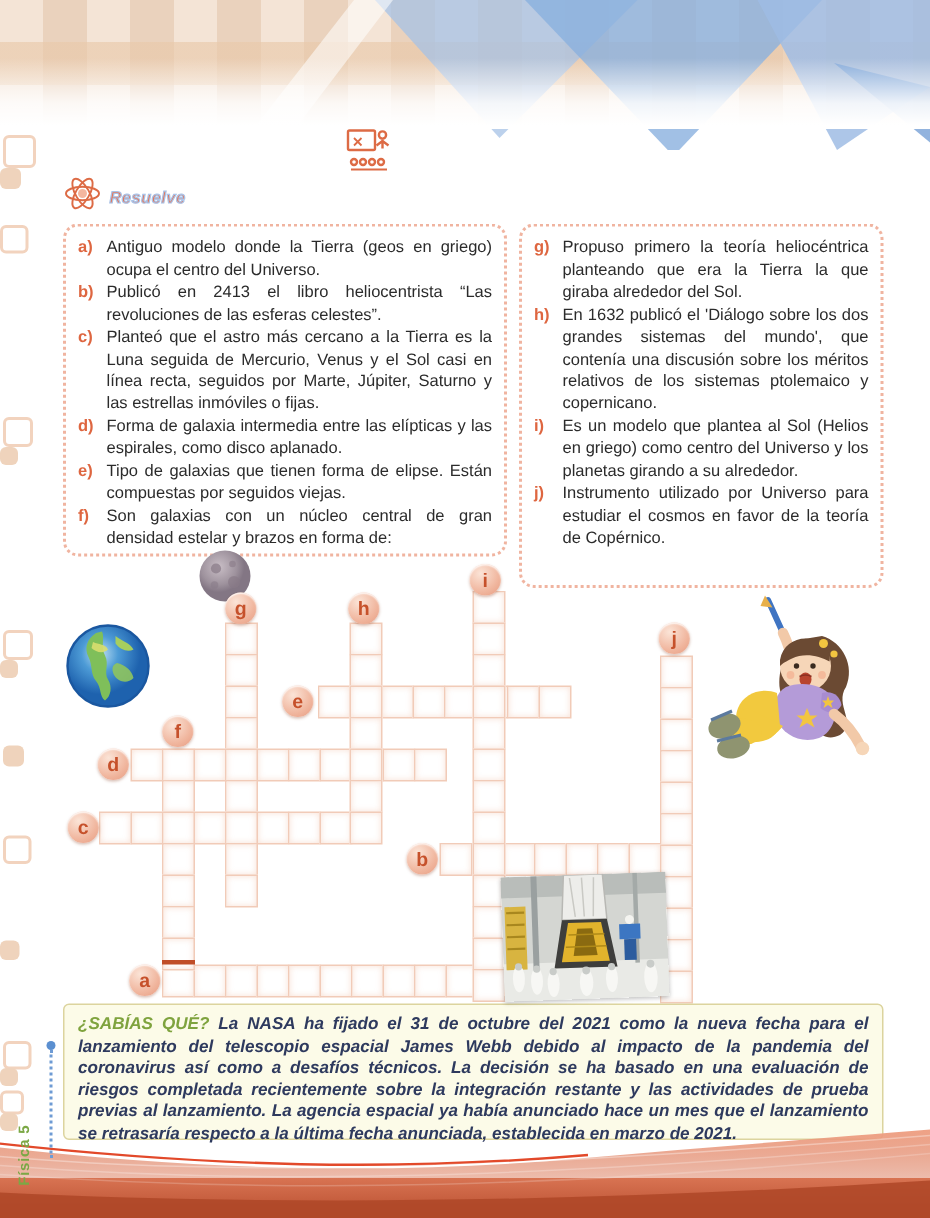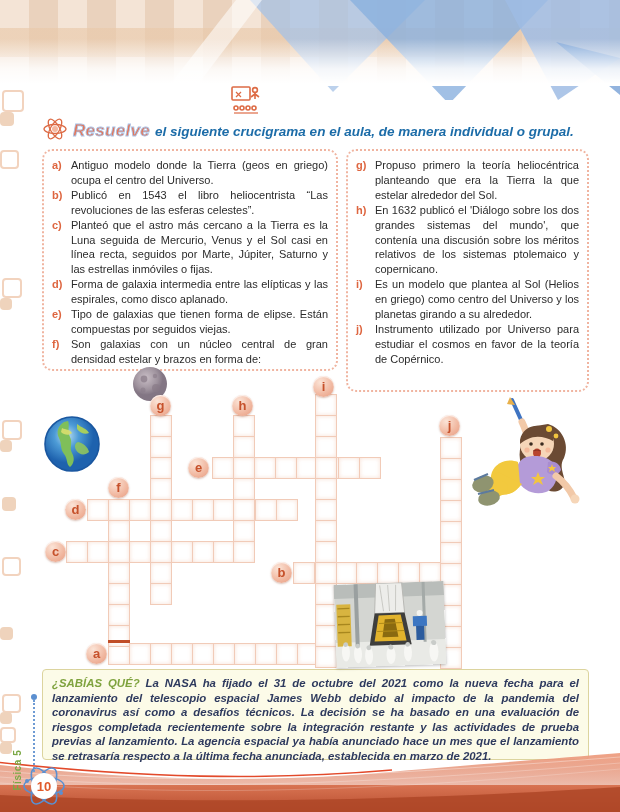--- a/index.html
+++ b/index.html
@@ -21,21 +21,21 @@
   .msq.f{background:#EFD3BC;}
 
   
   .title{position:absolute;left:44px;top:85px;font-size:24px;font-weight:bold;font-style:italic;
     color:#A9C3E8;-webkit-text-stroke:1.2px #DE7E5C;letter-spacing:.5px;
     text-shadow:1px 1px 0 rgba(222,126,92,.45);}
   .title-icon{position:absolute;left:230px;top:84px;}
 
   .instr{position:absolute;left:42px;top:116px;width:560px;display:flex;align-items:center;gap:5px;}
   .atom-icon{flex:0 0 auto;}
-  .resuelve{font-size:17px;font-weight:bold;font-style:italic;color:#E4775A;
+  .resuelve{font-size:11px;font-weight:bold;font-style:italic;color:#E4775A;
     -webkit-text-stroke:.8px #A9C3E8;letter-spacing:.3px;}
   .instr-text{font-size:13.5px;font-weight:bold;font-style:italic;color:#1C6CA8;}
 
   
   .cluebox{position:absolute;background:#fff;border:2px dotted #F0B4A0;border-radius:10px;
     padding:7px 8px 5px 8px;box-sizing:border-box;}
   .cluebox.left{left:42px;top:149px;width:296px;height:222px;}
   .cluebox.right{left:346px;top:149px;width:243px;height:243px;}
   .clue{display:flex;font-size:11px;line-height:14.9px;color:#2B2B2B;text-align:justify;}
   .clue .lt{flex:0 0 19px;color:#DE6640;font-weight:bold;}
@@ -119,31 +119,30 @@
   <div class="instr">
     <span class="atom-icon">
       <svg width="26" height="26" viewBox="0 0 26 26" fill="none" stroke="#DD6B45" stroke-width="1.3">
         <circle cx="13" cy="13" r="3" fill="#F4B79F" stroke="none"></circle>
         <ellipse cx="13" cy="13" rx="11" ry="4.5"></ellipse>
         <ellipse cx="13" cy="13" rx="11" ry="4.5" transform="rotate(60 13 13)"></ellipse>
         <ellipse cx="13" cy="13" rx="11" ry="4.5" transform="rotate(120 13 13)"></ellipse>
       </svg>
     </span>
     <span class="resuelve">Resuelve</span>
-    <span class="instr-text">el siguiente crucigrama en el aula, de manera individual o grupal.</span>
   </div>
 
   <div class="cluebox left" id="clues-left">
       <div class="clue">
         <span class="lt">a)</span>
         <span class="tx">Antiguo modelo donde la Tierra (geos en griego) ocupa el centro del Universo.</span>
       </div>
       <div class="clue">
         <span class="lt">b)</span>
-        <span class="tx">Publicó en 1543 el libro heliocentrista “Las revoluciones de las esferas celestes”.</span>
+        <span class="tx">Publicó en 2413 el libro heliocentrista “Las revoluciones de las esferas celestes”.</span>
       </div>
       <div class="clue">
         <span class="lt">c)</span>
         <span class="tx">Planteó que el astro más cercano a la Tierra es la Luna seguida de Mercurio, Venus y el Sol casi en línea recta, seguidos por Marte, Júpiter, Saturno y las estrellas inmóviles o fijas.</span>
       </div>
       <div class="clue">
         <span class="lt">d)</span>
         <span class="tx">Forma de galaxia intermedia entre las elípticas y las espirales, como disco aplanado.</span>
       </div>
       <div class="clue">
@@ -151,21 +150,21 @@
         <span class="tx">Tipo de galaxias que tienen forma de elipse. Están compuestas por seguidos viejas.</span>
       </div>
       <div class="clue">
         <span class="lt">f)</span>
         <span class="tx">Son galaxias con un núcleo central de gran densidad estelar y brazos en forma de:</span>
       </div>
     </div>
   <div class="cluebox right" id="clues-right">
       <div class="clue">
         <span class="lt">g)</span>
-        <span class="tx">Propuso primero la teoría heliocéntrica planteando que era la Tierra la que estelar alrededor del Sol.</span>
+        <span class="tx">Propuso primero la teoría heliocéntrica planteando que era la Tierra la que giraba alrededor del Sol.</span>
       </div>
       <div class="clue">
         <span class="lt">h)</span>
         <span class="tx">En 1632 publicó el 'Diálogo sobre los dos grandes sistemas del mundo', que contenía una discusión sobre los méritos relativos de los sistemas ptolemaico y copernicano.</span>
       </div>
       <div class="clue">
         <span class="lt">i)</span>
         <span class="tx">Es un modelo que plantea al Sol (Helios en griego) como centro del Universo y los planetas girando a su alrededor.</span>
       </div>
       <div class="clue">
@@ -401,33 +400,20 @@
       </defs>
       <path d="M0,20 C140,36 270,38 390,27 C480,19 560,13 620,8 L620,67 L0,67 Z" fill="url(#wg)"></path>
       <path d="M-4,17 C140,33 265,36 392,25" stroke="#E2492A" stroke-width="1.6" fill="none"></path>
       <path d="M0,26 C160,40 340,34 620,12" stroke="#FFFFFF" stroke-width="1" opacity=".35" fill="none"></path>
       <path d="M0,32 C180,46 360,40 620,18" stroke="#FFFFFF" stroke-width="1" opacity=".25" fill="none"></path>
       <path d="M0,38 C200,52 380,46 620,24" stroke="#FFFFFF" stroke-width="1" opacity=".2" fill="none"></path>
       <path d="M0,50 C200,60 420,55 620,42 L620,67 L0,67 Z" fill="#AE4727" opacity=".85"></path>
     </svg>
   </div>
 
-  <div class="badge">
-    <svg width="44" height="46" viewBox="0 0 44 46">
-      <g fill="none" stroke="#5B8FD0" stroke-width="1.6">
-        <ellipse cx="22" cy="23" rx="20" ry="9"></ellipse>
-        <ellipse cx="22" cy="23" rx="20" ry="9" transform="rotate(60 22 23)"></ellipse>
-        <ellipse cx="22" cy="23" rx="20" ry="9" transform="rotate(120 22 23)"></ellipse>
-      </g>
-      <circle cx="5" cy="18" r="2" fill="#5B8FD0"></circle>
-        <circle cx="39" cy="30" r="2" fill="#5B8FD0"></circle>
-      <circle cx="22" cy="23" r="13" fill="#FFFFFF"></circle>
-      <text x="22" y="28" text-anchor="middle" font-family="Liberation Sans, sans-serif" font-size="13" font-weight="bold" fill="#E05A2B">10</text>
-    </svg>
-  </div>
 
   <div class="dotline">
       <i></i>
     </div>
   <div class="fisica">
     <span>Física 5</span>
   </div>
 
 </div>
 

